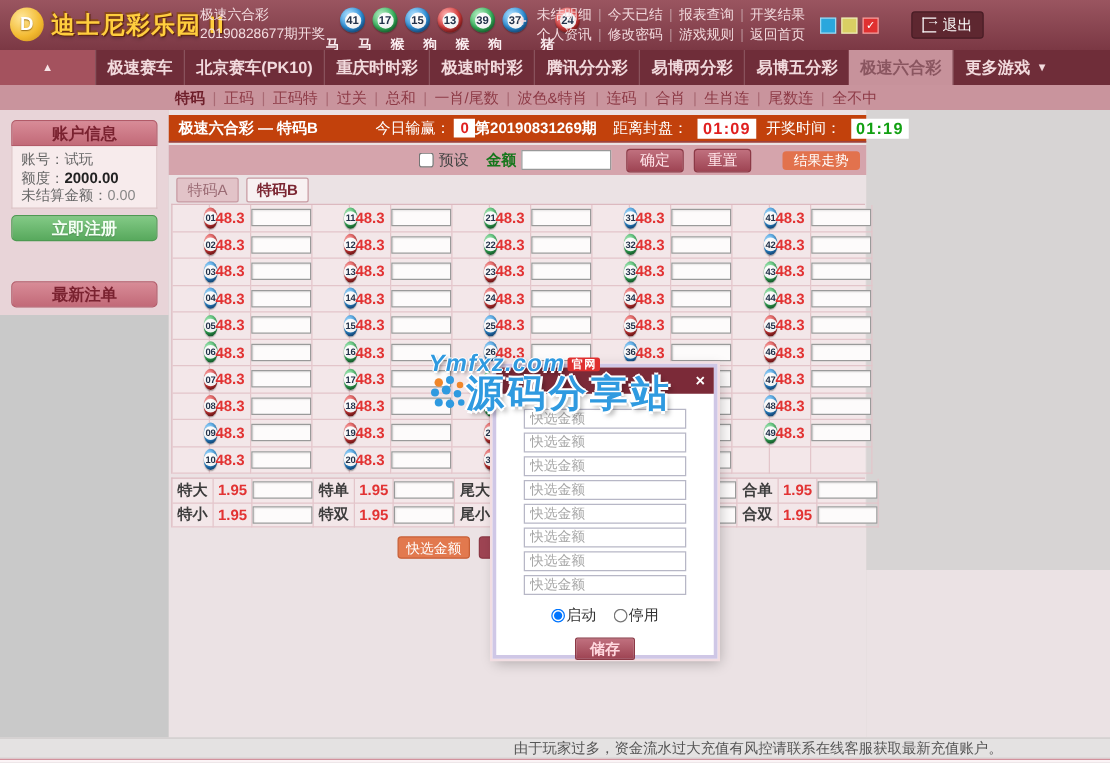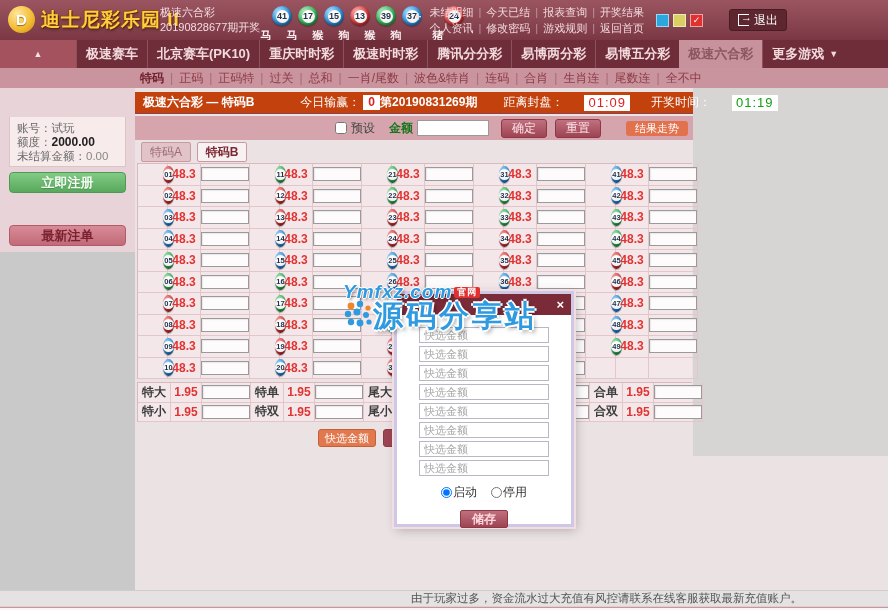--- a/index.html
+++ b/index.html
@@ -76,23 +76,23 @@
   .headset:before{left:-2px;} .headset:after{right:-2px;}
   
   .main-col{position:absolute;left:135px;top:88px;width:558px;height:502px;background:#ebe2e4;}
   .right-col{position:absolute;left:693px;top:88px;width:195px;height:368px;background:#d7d4d4;}
   .right-col-lower{position:absolute;left:693px;top:456px;width:195px;height:134px;background:#ebe2e4;}
   .title-bar{position:absolute;left:0;top:4px;width:558px;height:22px;background:#c2410c;border-bottom:1px solid #8f424e;
              display:flex;align-items:center;box-sizing:border-box;color:#fff;font-size:12px;}
   .tb-title{font-weight:bold;margin-left:8px;white-space:nowrap;}
   .tb-today{margin-left:46px;display:flex;align-items:center;gap:3px;white-space:nowrap;}
   .val-box{background:#fff;color:#e02020;font-weight:bold;font-size:12px;height:15px;line-height:15px;padding:0 5px;}
-  .tb-right{margin-left:auto;display:flex;align-items:center;gap:21px;margin-right:3px;white-space:nowrap;}
+  .tb-right{margin-left:auto;display:flex;align-items:center;gap:8px;margin-right:3px;white-space:nowrap;}
   .tb-period{font-weight:bold;margin-right:5px;}
-  .timer{background:#fff;font-weight:normal;font-size:13px;height:16px;line-height:16px;padding:0 4px;letter-spacing:1px;}
+  .timer{background:#fff;font-weight:bold;font-size:13px;height:16px;line-height:16px;padding:0 4px;letter-spacing:1px;}
   .timer.red{color:#e02020;} .timer.green{color:#12a012;}
   .control-row{position:absolute;left:0;top:28px;width:558px;height:24px;background:#d5a4ac;
                display:flex;align-items:center;box-sizing:border-box;font-size:12px;color:#444;}
   .control-row input[type=checkbox]{width:12px;height:12px;margin:0 4px 0 200px;}
   .lbl-amount{color:#17761c;font-weight:bold;margin-left:14px;margin-right:4px;}
   .amount-input{width:64px;height:14px;border:1px solid #999;background:#fff;font-size:11px;padding:0 3px;}
   .ctl-btn{margin-left:10px;width:44px;height:17px;background:linear-gradient(#c0707e,#9e4453);border:1px solid #8c3946;
            border-radius:3px;color:#ffe3e8;font-size:12px;display:flex;align-items:center;justify-content:center;cursor:pointer;}
   .trend-btn{margin-left:auto;margin-right:5px;width:62px;height:15px;background:#e2724d;border-radius:3px;
              color:#fff;font-size:11px;display:flex;align-items:center;justify-content:center;cursor:pointer;}
@@ -270,20 +270,21 @@
     <span class="sep">|</span>
     <span class="sn-item">生肖连</span>
     <span class="sep">|</span>
     <span class="sn-item">尾数连</span>
     <span class="sep">|</span>
     <span class="sn-item">全不中</span>
   </div>
 
 <div class="sidebar-col">
   <div class="sidebar-panel"></div>
+  <div class="sb-widget acct-header">账户信息</div>
   <div class="sb-widget acct-info">
     <div><span>账号：</span><span>试玩</span></div>
     <div><span>额度：</span><b>2000.00</b></div>
     <div><span>未结算金额：</span><span class="v-dim">0.00</span></div>
   </div>
   <div class="sb-widget sb-btn btn-green" style="top:84px;">
     <span>立即注册</span>
   </div>
   <div class="sb-widget sb-btn btn-rose" style="top:137px;">
     <span>最新注单</span>

